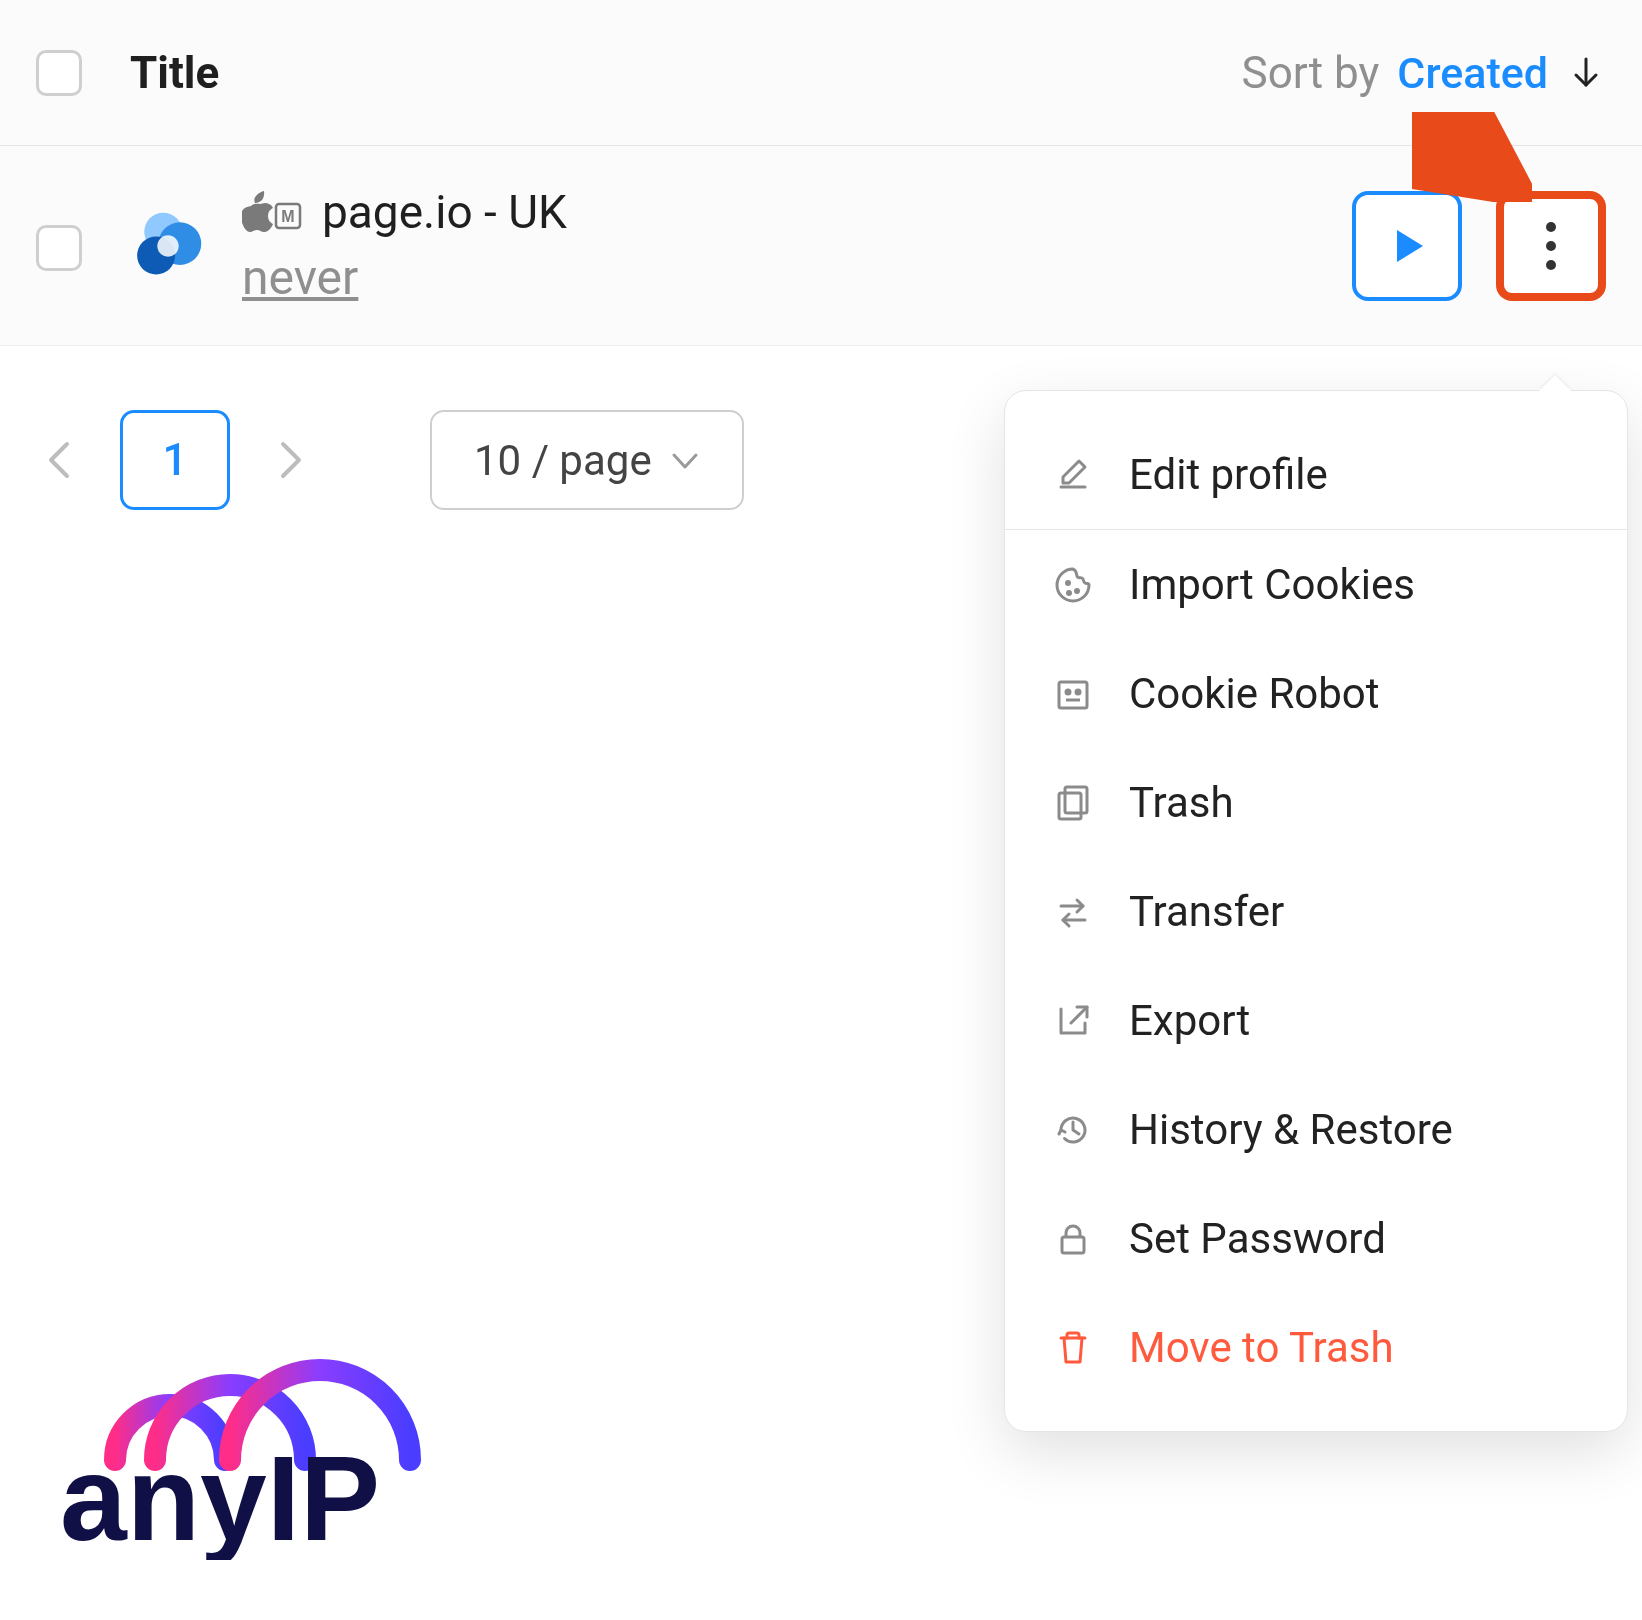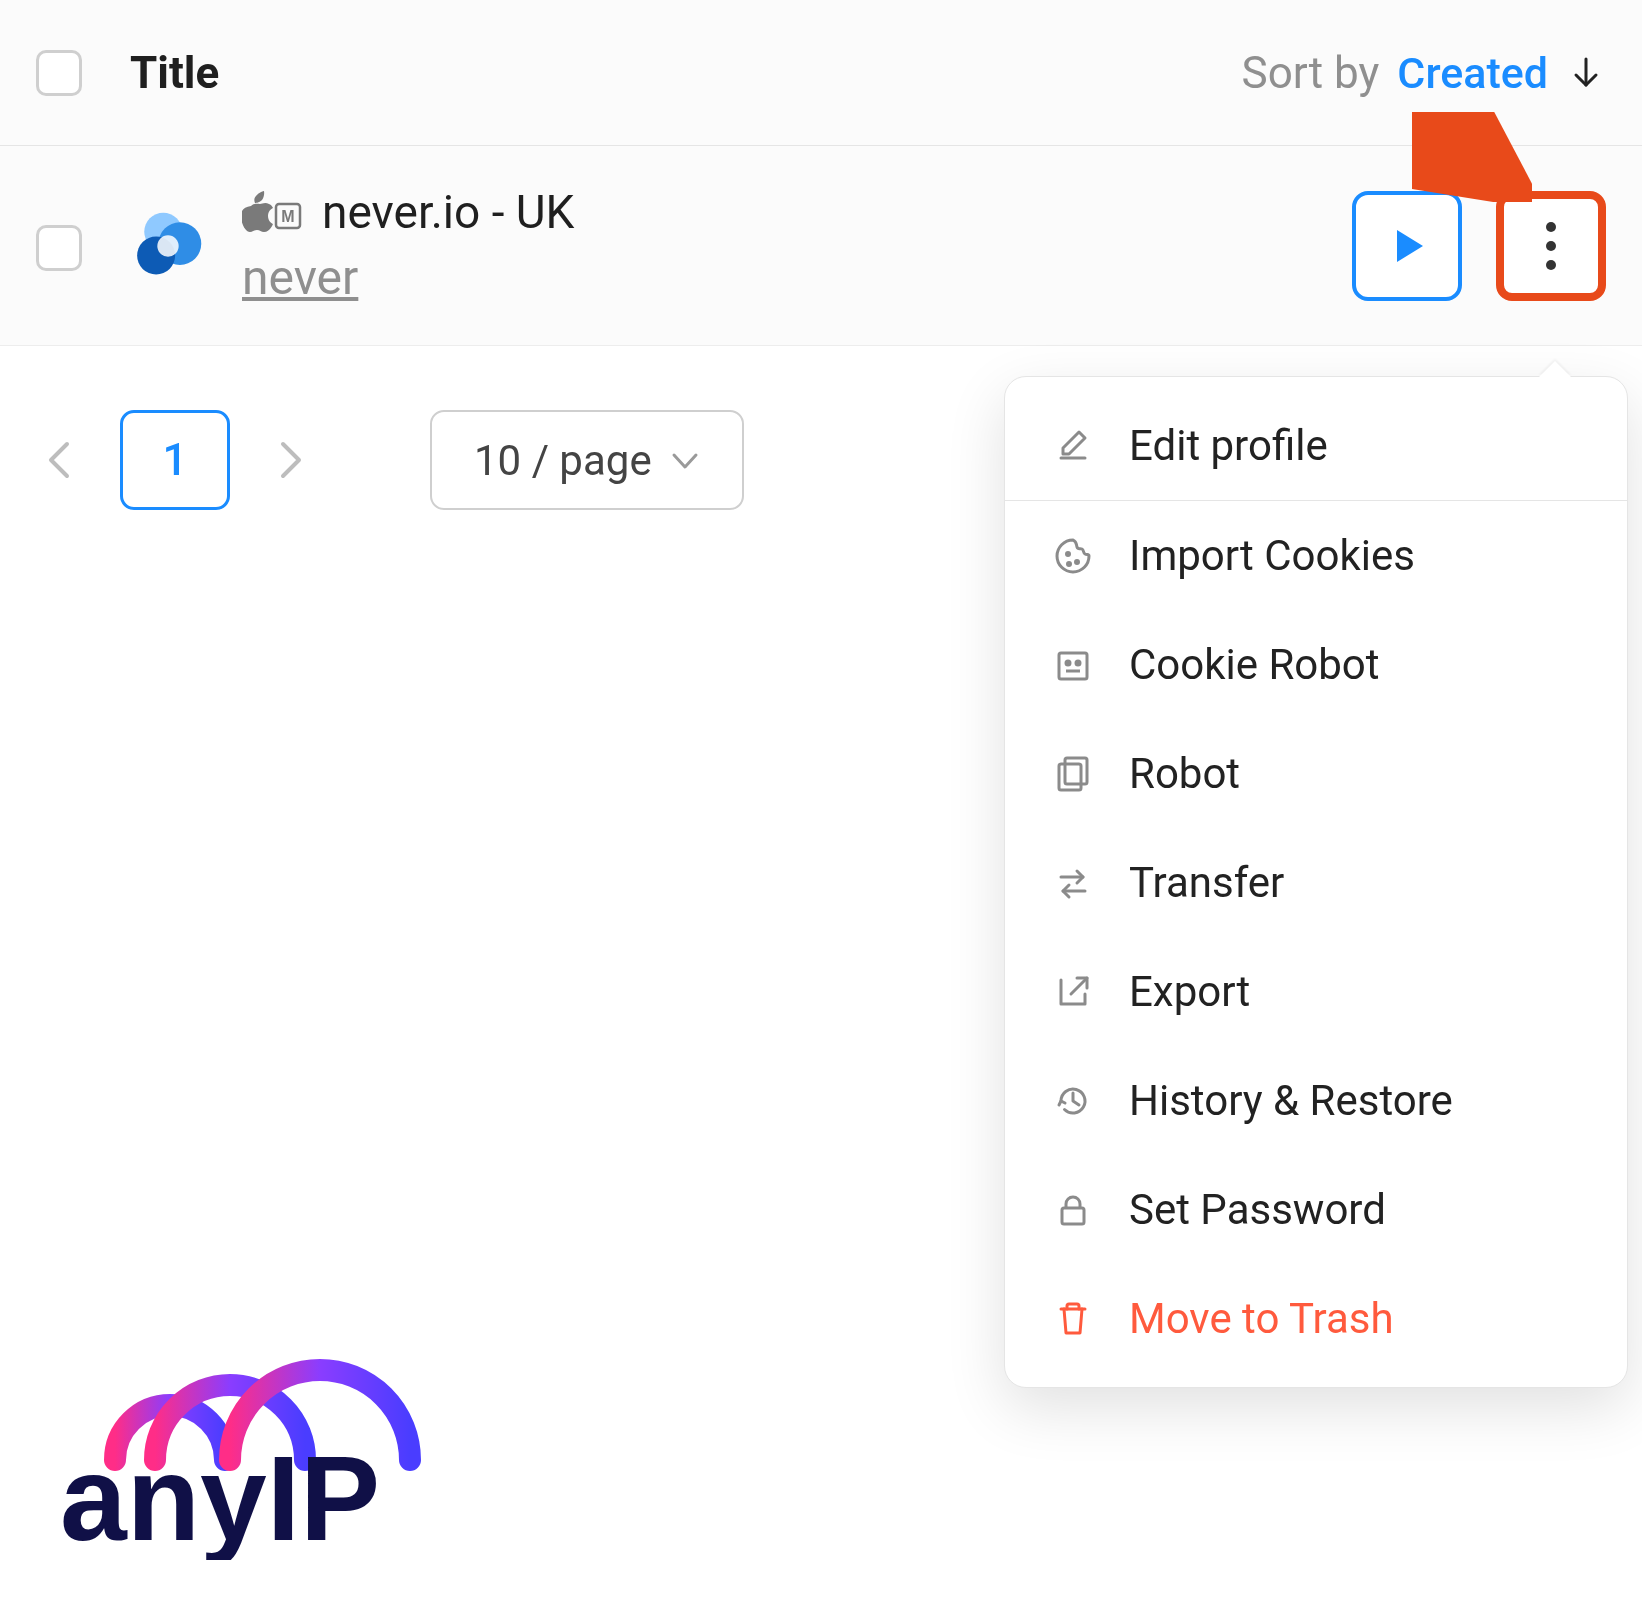--- a/index.html
+++ b/index.html
@@ -88,25 +88,25 @@
   .pg-size{
     height:100px;border:2px solid #cfcfcf;border-radius:14px;
     display:flex;align-items:center;justify-content:center;gap:18px;
     padding:0 42px;font-size:42px;color:#444;
     margin-left:80px;
   }
   .pg-size svg{stroke:#9a9a9a;}
 
   
   .menu{
-    position:absolute;top:376px;right:14px;
+    position:absolute;top:390px;right:14px;
     width:624px;
     background:#fff;border:1px solid var(--border);border-radius:22px;
     box-shadow:0 20px 60px rgba(0,0,0,.12);
-    padding:14px 0;
+    padding:29px 0;
   }
   .menu::before{
     content:"";position:absolute;top:-16px;right:56px;
     width:0;height:0;border-left:16px solid transparent;border-right:16px solid transparent;
     border-bottom:16px solid #fff;
     filter:drop-shadow(0 -2px 1px rgba(0,0,0,.05));
   }
   .menu-item{
     display:flex;align-items:center;gap:34px;
     padding:30px 46px;font-size:42px;color:#222;
@@ -156,21 +156,21 @@
   <div class="info">
     <div class="name-line">
       <span class="os-badge">
         <svg viewBox="0 0 60 44" width="60" height="44">
           <path d="M14 6c3-4 8-5 8-5s1 5-2 9c-3 3-7 3-7 3s-2-4 1-7z" fill="#7a7a7a"></path>
           <path d="M9 16c3-3 7-2 9-2s5-2 9 0c3 1 4 4 4 4s-5 2-5 8c0 6 5 8 5 8s-3 8-9 8c-3 0-4-2-7-2s-4 2-7 2c-5 0-9-9-9-16 0-6 3-9 10-10z" fill="#7a7a7a"></path>
           <rect x="34" y="14" width="24" height="24" rx="3" fill="none" stroke="#7a7a7a" stroke-width="2.5"></rect>
           <text x="46" y="32" text-anchor="middle" font-size="16" font-family="Arial" fill="#7a7a7a" font-weight="700">M</text>
         </svg>
       </span>
-      <span class="name">never.io - UK</span>
+      <span class="name">page.io - UK</span>
     </div>
     <div class="status">never</div>
   </div>
   <div class="spacer"></div>
   <div class="play-btn">
     <svg width="44" height="44" viewBox="0 0 44 44">
       <polygon points="12,6 38,22 12,38" fill="#1a8cff"></polygon>
     </svg>
   </div>
   <div class="more-btn">
@@ -245,21 +245,21 @@
       </span>
     <span>Cookie Robot</span>
   </div>
   <div class="menu-item">
     <span class="micon">
       <svg width="40" height="40" viewBox="0 0 40 40" fill="none" stroke-width="3" stroke-linejoin="round">
         <rect x="12" y="4" width="22" height="26" rx="2"></rect>
           <rect x="6" y="10" width="22" height="26" rx="2"></rect>
       </svg>
       </span>
-    <span>Robot</span>
+    <span>Trash</span>
   </div>
   <div class="menu-item">
     <span class="micon">
       <svg width="40" height="40" viewBox="0 0 40 40" fill="none" stroke-width="3" stroke-linecap="round" stroke-linejoin="round">
         <path d="M8 14h22"></path>
           <polyline points="24,8 30,14 24,20"></polyline>
           <path d="M32 28H10"></path>
           <polyline points="16,22 10,28 16,34"></polyline>
       </svg>
       </span>

